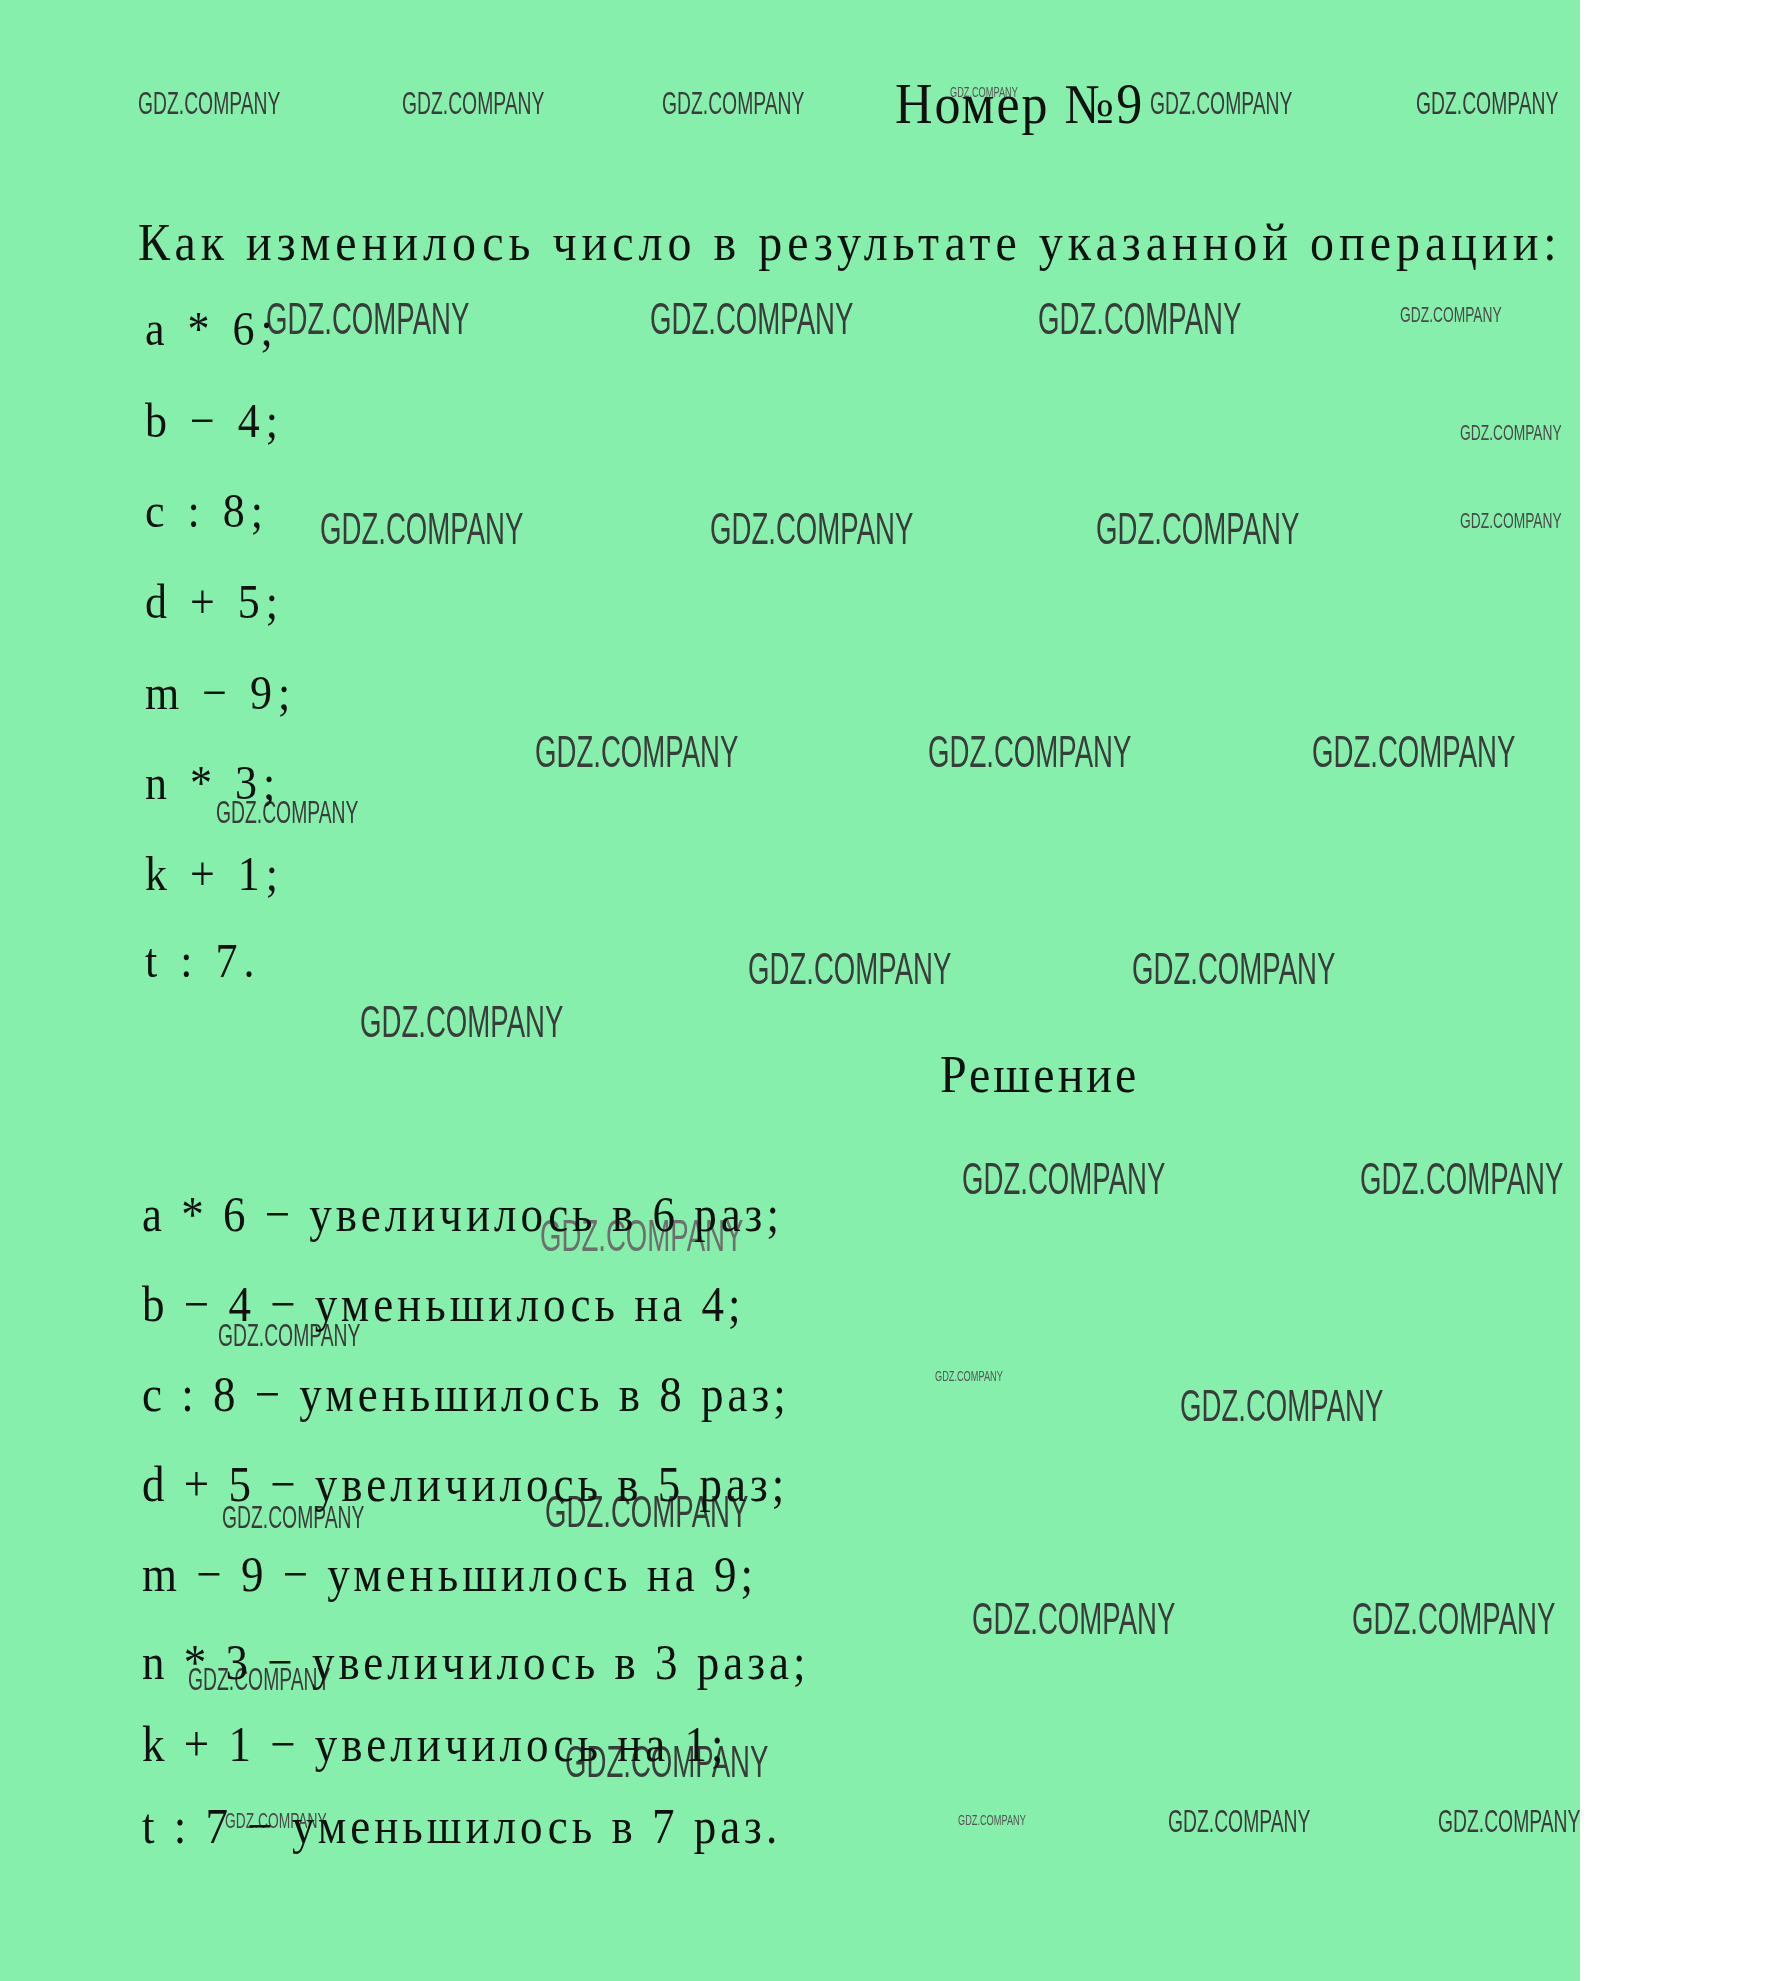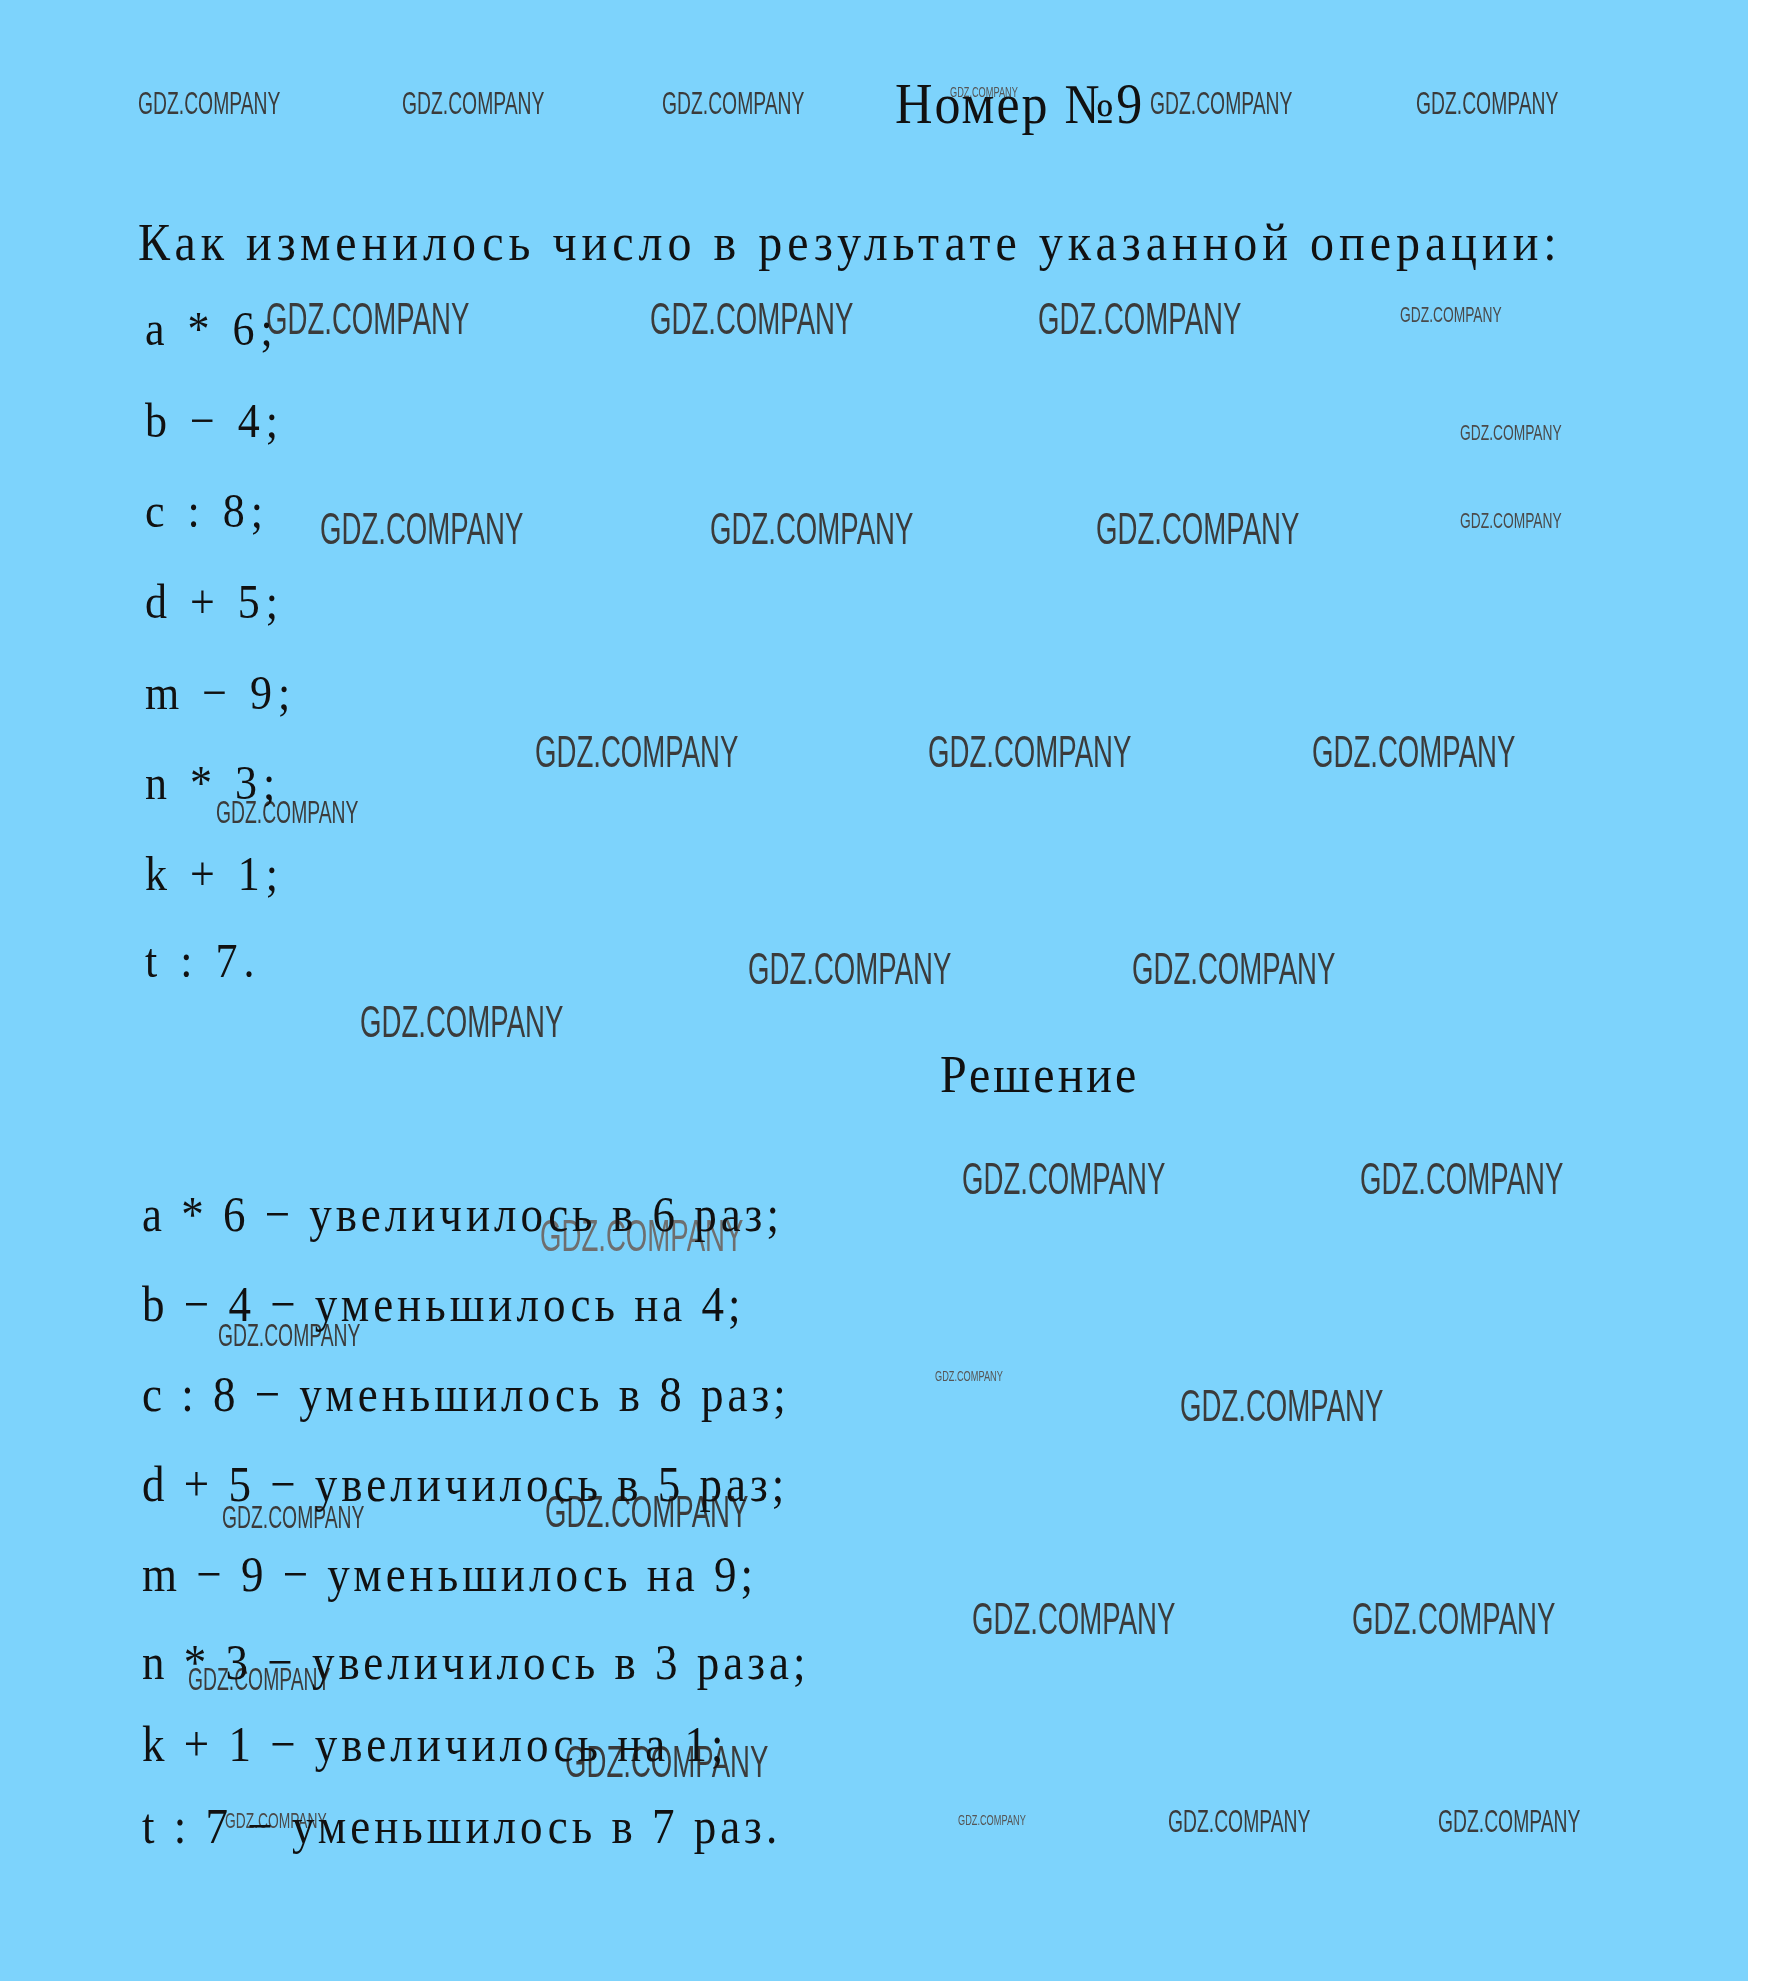--- a/index.html
+++ b/index.html
@@ -1,19 +1,19 @@
 <!DOCTYPE html>
 <html><head>
 <meta charset="utf-8">
 <style>
   html,body{margin:0;padding:0;background:#ffffff;}
   .page{
     position:relative;
-    width:1748px;height:1981px;
-    background:#7dd3fc;
+    width:1580px;height:1981px;
+    background:#86efac;
     overflow:hidden;
     font-family:"Liberation Serif", serif;
     color:#111;
   }
   
   .title{
     position:absolute;left:895px;top:72px;
     font-size:52px;letter-spacing:2px;white-space:nowrap;
     transform:scaleY(1.08);transform-origin:left top;
   }

